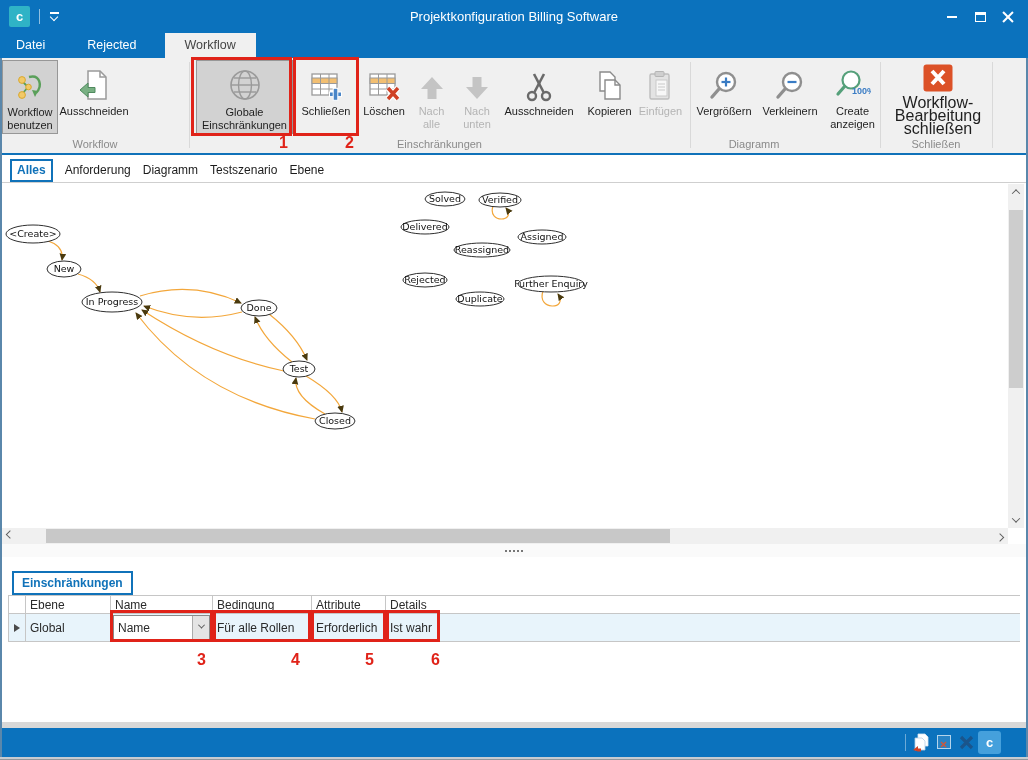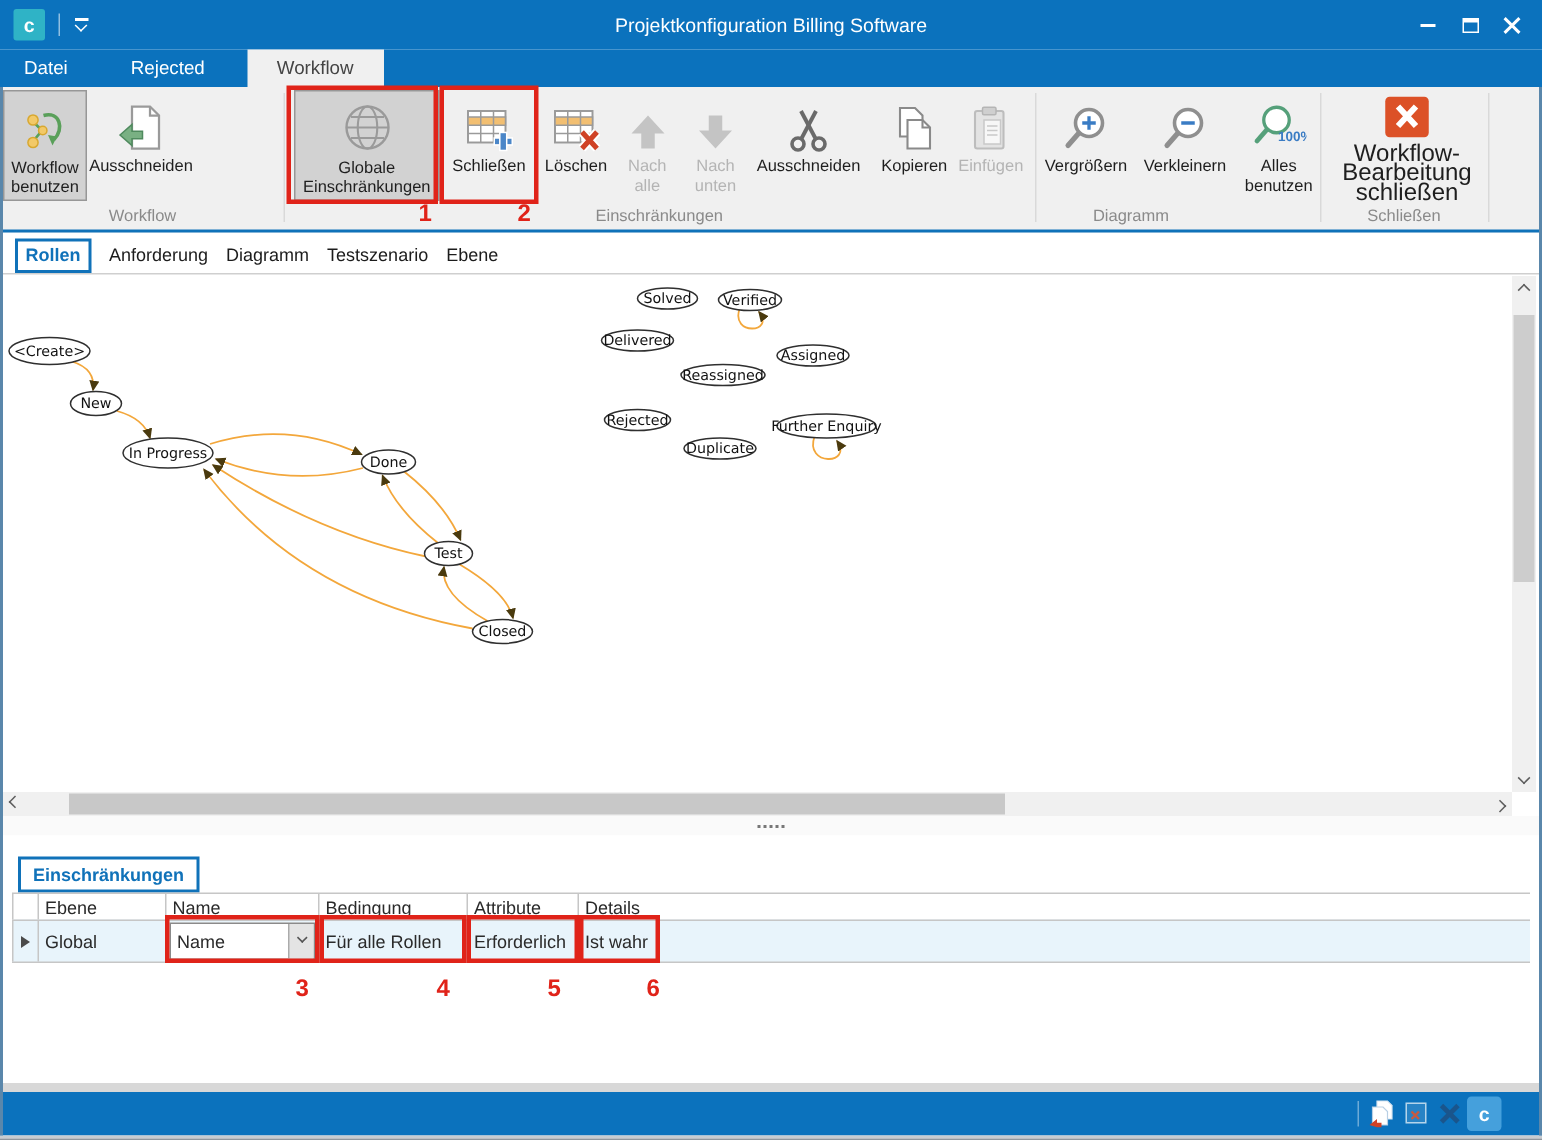--- a/index.html
+++ b/index.html
@@ -302,41 +302,41 @@
     </div>
 
     <div class="rbtn" style="left:822px;width:57px">
       <div class="ricon">
         <svg width="36" height="32" viewBox="0 0 36 32">
           <circle cx="16" cy="10" r="8.5" fill="#fff" stroke="#55a07a" stroke-width="2.2"></circle>
           <line x1="9.5" y1="16.5" x2="3" y2="24" stroke="#55a07a" stroke-width="3.2" stroke-linecap="round"></line>
           <text x="17" y="24" fill="#3a7cc4" font-size="9" font-weight="bold" text-anchor="start">100%</text>
         </svg>
       </div>
-      <div class="rlabel">Alles benutzen</div>
+      <div class="rlabel">Create anzeigen</div>
     </div>
 
     <div class="rbtn" style="left:880px;width:112px;font-size:16px">
       <div class="ricon">
         <svg width="32" height="30" viewBox="0 0 32 30">
           <rect x="1.5" y="1.5" width="29" height="27" rx="3" fill="#dc5127"></rect>
           <path d="M10,8 L22,21 M22,8 L10,21" stroke="#fff" stroke-width="4"></path>
         </svg>
       </div>
       <div class="rlabel">Workflow-Bearbeitung schließen</div>
     </div>
 
     <div class="rgroup-label" style="left:0;width:186px">Workflow</div>
     <div class="rgroup-label" style="left:188px;width:499px">Einschränkungen</div>
     <div class="rgroup-label" style="left:658px;width:188px">Diagramm</div>
     <div class="rgroup-label" style="left:878px;width:112px">Schließen</div>
   </div>
 
   <div class="docstrip">
-    <div class="doc-tab-active">Rollen</div>
+    <div class="doc-tab-active">Alles</div>
     <div class="doc-tab">Anforderung</div>
     <div class="doc-tab">Diagramm</div>
     <div class="doc-tab">Testszenario</div>
     <div class="doc-tab">Ebene</div>
   </div>
 
   <div class="diagram">
     <svg id="diagram-svg" width="1006" height="344" viewBox="0 0 1006 344">
       <defs>
         <marker id="arrowhead" markerWidth="8" markerHeight="8" refX="5.2" refY="2.8" orient="auto">

